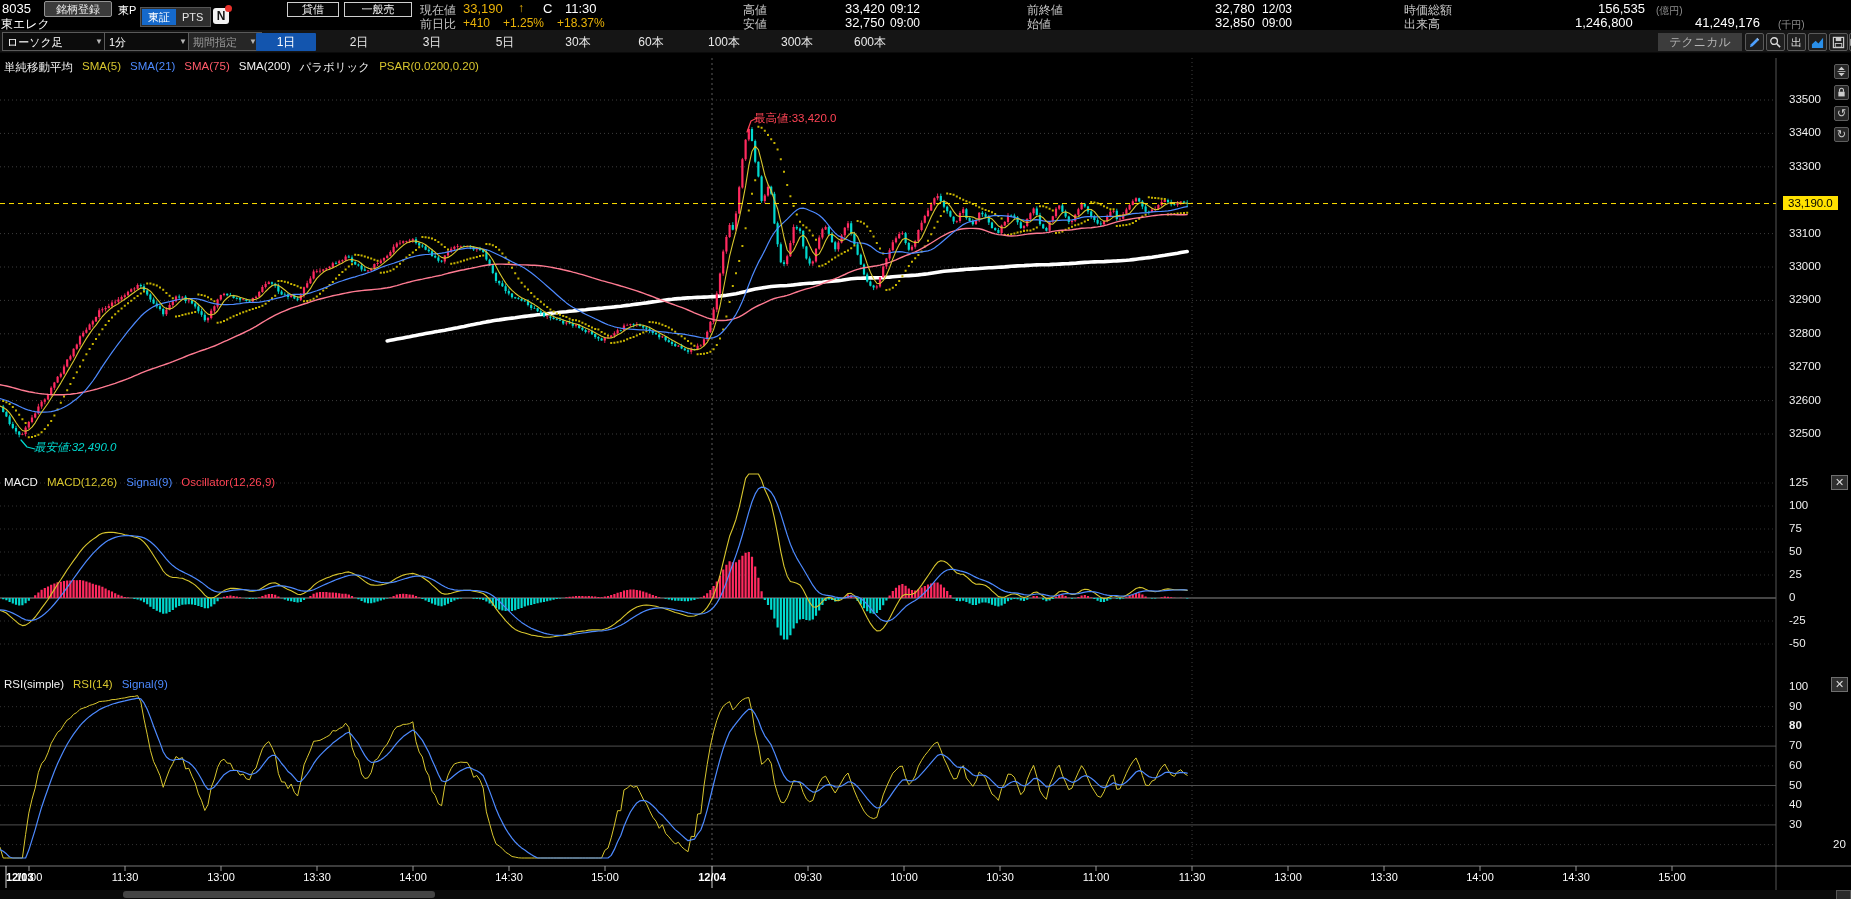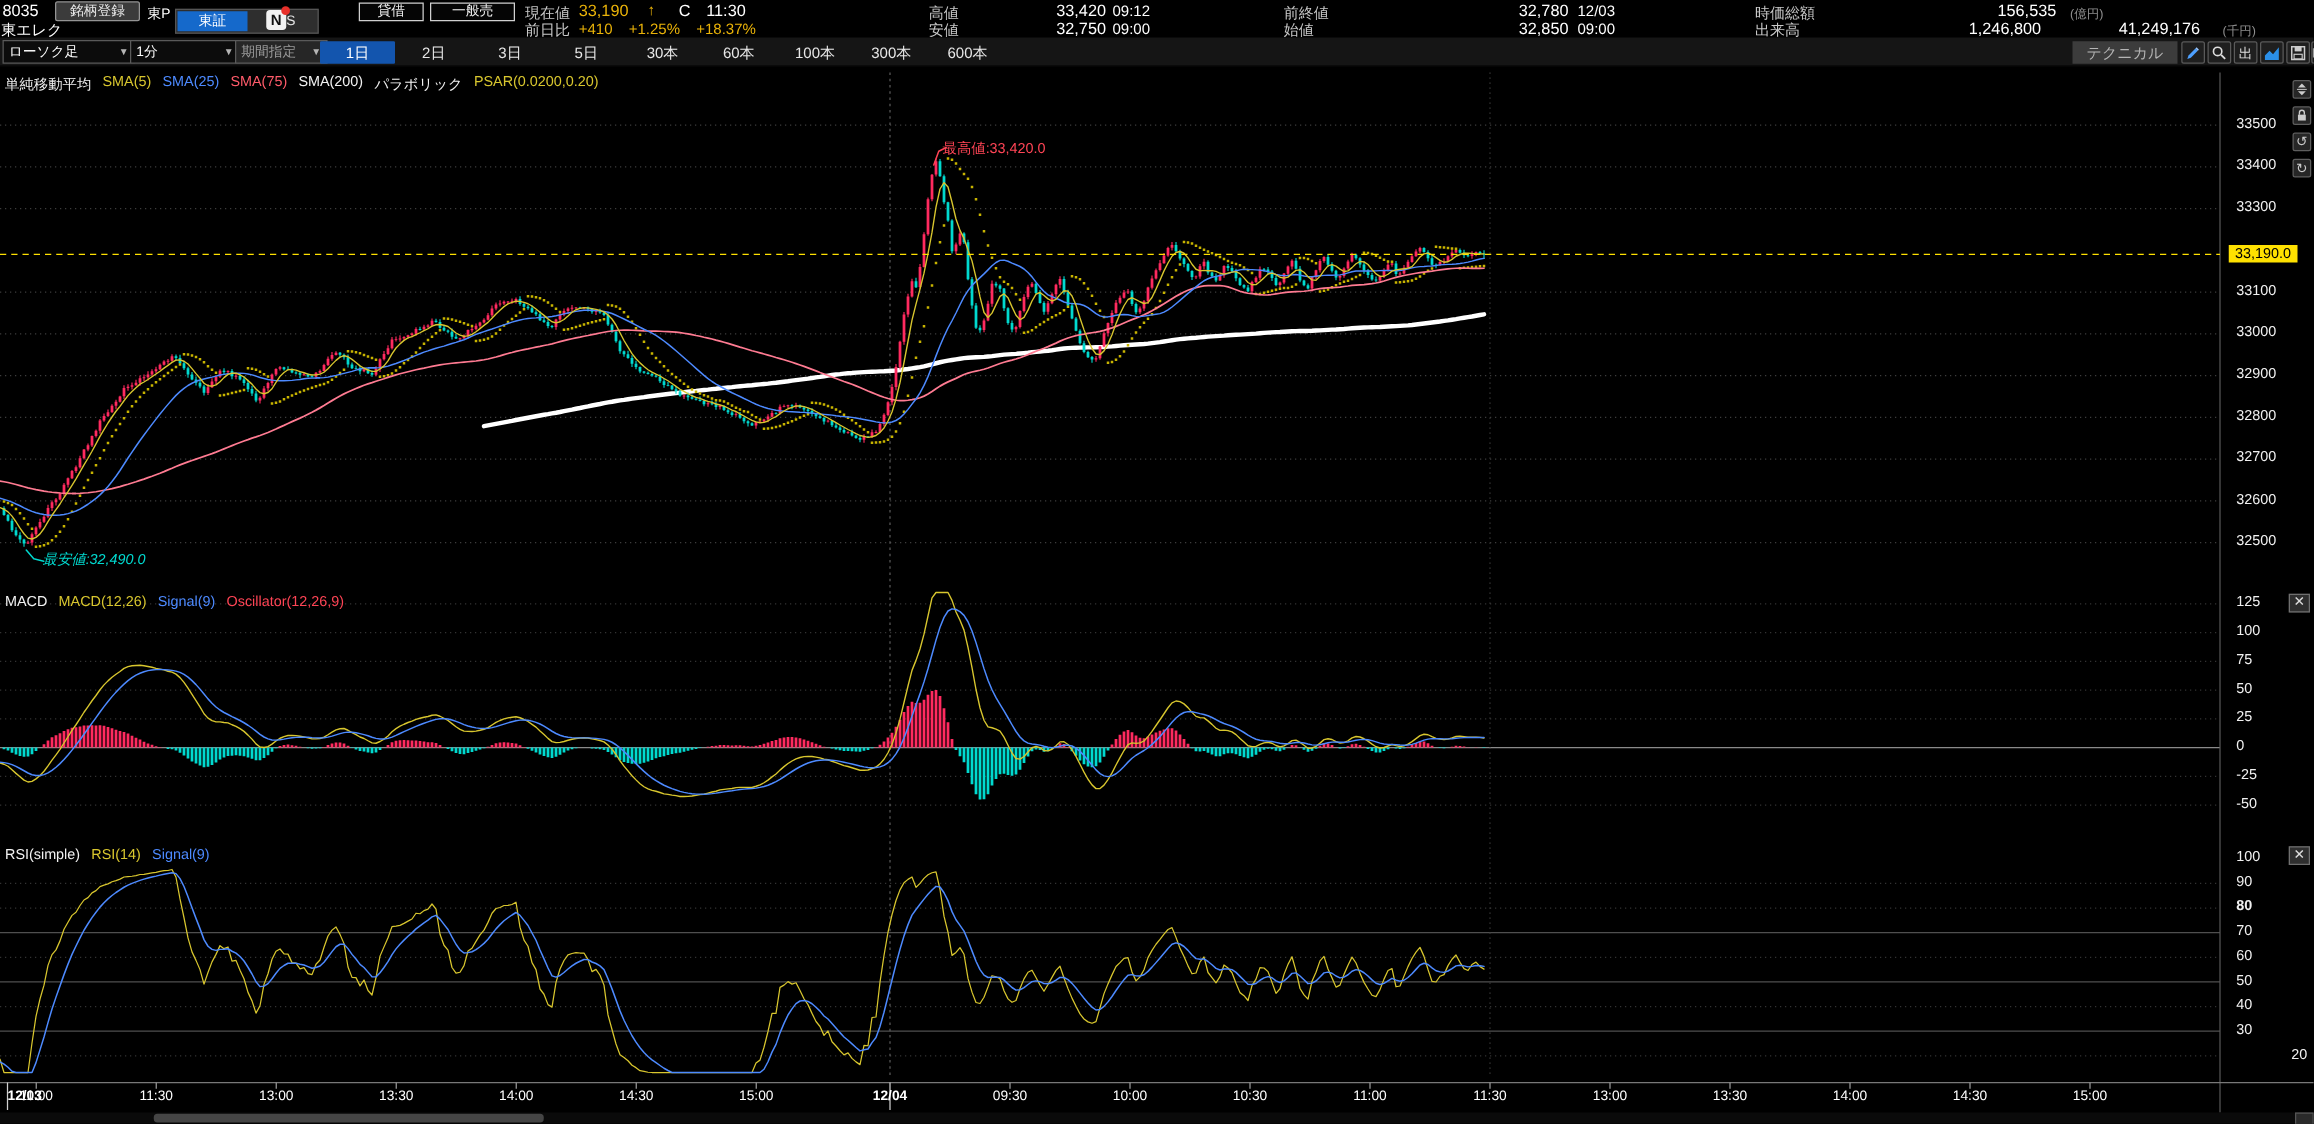--- a/index.html
+++ b/index.html
@@ -9,28 +9,28 @@
   #header{position:absolute;left:0;top:0;width:1851px;height:30px;background:#000;z-index:6}
   #toolbar{position:absolute;left:0;top:30px;width:1851px;height:22px;background:#151515;z-index:6;border-bottom:1px solid #0a0a0a}
   #overlay{position:absolute;left:0;top:0;width:1851px;height:645px;z-index:4;pointer-events:none}
   .lab{color:#c8c8c8}
   .val{color:#fff;font-size:13px}
   .red{color:#eab308}
   .unit{color:#8f8f8f;font-size:10px}
   .btn-dark{background:#3b3b3b;border:1px solid #949494;border-radius:2px;color:#e8e8e8;font-size:11px;text-align:center;line-height:14px}
   .btn-line{background:#050505;border:1px solid #d0d0d0;color:#f2f2f2;font-size:11px;text-align:center;line-height:13px}
   .toggle-wrap{background:#2e2e2e;border:1px solid #555;display:flex;padding:1px;height:16px}
-  .tg{padding:0 17px;line-height:16px;font-size:11px;color:#e6e6e6}
+  .tg{padding:0 6px;line-height:16px;font-size:11px;color:#e6e6e6}
   .tg.on{background:#1569cb;color:#fff}
   .nbadge{background:#f2f2f2;border-radius:3px;color:#111;font-weight:bold;font-size:12px;text-align:center;line-height:16px;width:16px;height:16px}
   .ndot{position:absolute;right:-3px;top:-3px;width:7px;height:7px;border-radius:50%;background:#e8302a}
   .sel{background:#0c0c0c;border:1px solid #5a5a5a;color:#fff;font-size:11px;height:17px;line-height:16px;padding:0 4px;display:flex;justify-content:space-between;align-items:center}
   .sel .car{color:#b5b5b5;font-size:8px}
   .sel.dim{background:#262626;color:#9a9a9a}
-  #range-tabs{position:absolute;left:256px;top:3px;display:flex;gap:1px}
+  #range-tabs{position:absolute;left:256px;top:3px;display:flex;gap:13px}
   .rtab{min-width:44px;padding:0 8px;height:18px;line-height:18px;text-align:center;color:#e8e8e8;font-size:12px}
   .rtab.on{background:#1355ae;color:#fff;border-radius:1px}
   #tech-btn{position:absolute;left:1658px;top:3px;width:84px;height:18px;background:#3c3c3c;color:#b5b5b5;text-align:center;line-height:18px;font-size:12px}
   .icbtn{position:absolute;top:3px;width:19px;height:18px;background:#1f1f1f;border:1px solid #5a5a5a;border-radius:2px;box-sizing:border-box;display:flex;align-items:center;justify-content:center;color:#ddd;font-size:10px}
   .indrow{position:absolute;display:flex;gap:9px;font-size:11.5px;white-space:nowrap}
   .tick{position:absolute;font-size:11.5px;color:#f0f0f0}
   .xtick{position:absolute;top:871px;font-size:11px;color:#fff;transform:translateX(-50%)}
   .xtick.bold{font-weight:bold}
   .xtick.noc{transform:none}
   #price-tag{position:absolute;left:1783px;top:196px;background:#ffe100;color:#000;font-size:11.5px;padding:1px 5px;z-index:5}
@@ -216,21 +216,21 @@
       <svg width="12" height="12" viewBox="0 0 14 14">
         <path d="M1 3 L5 3 L6.5 5 L13 5 L13 12 L1 12 Z" fill="none" stroke="#ccc" stroke-width="1.3"></path>
       </svg>
     </div>
 </div>
 
 <div id="overlay">
   <div class="indrow" style="left:4px;top:60px">
     <span style="color:#f2f2f2">単純移動平均</span>
     <span style="color:#d8c62e">SMA(5)</span>
-    <span style="color:#4d8aff">SMA(25)</span>
+    <span style="color:#4d8aff">SMA(21)</span>
     <span style="color:#ff5b6a">SMA(75)</span>
     <span style="color:#f2f2f2">SMA(200)</span>
     <span style="color:#f2f2f2">パラボリック</span>
     <span style="color:#d8c62e">PSAR(0.0200,0.20)</span>
   </div>
   <div class="indrow" style="left:4px;top:476px">
     <span style="color:#f2f2f2">MACD</span>
     <span style="color:#d8c62e">MACD(12,26)</span>
     <span style="color:#4d8aff">Signal(9)</span>
     <span style="color:#ff4455">Oscillator(12,26,9)</span>

